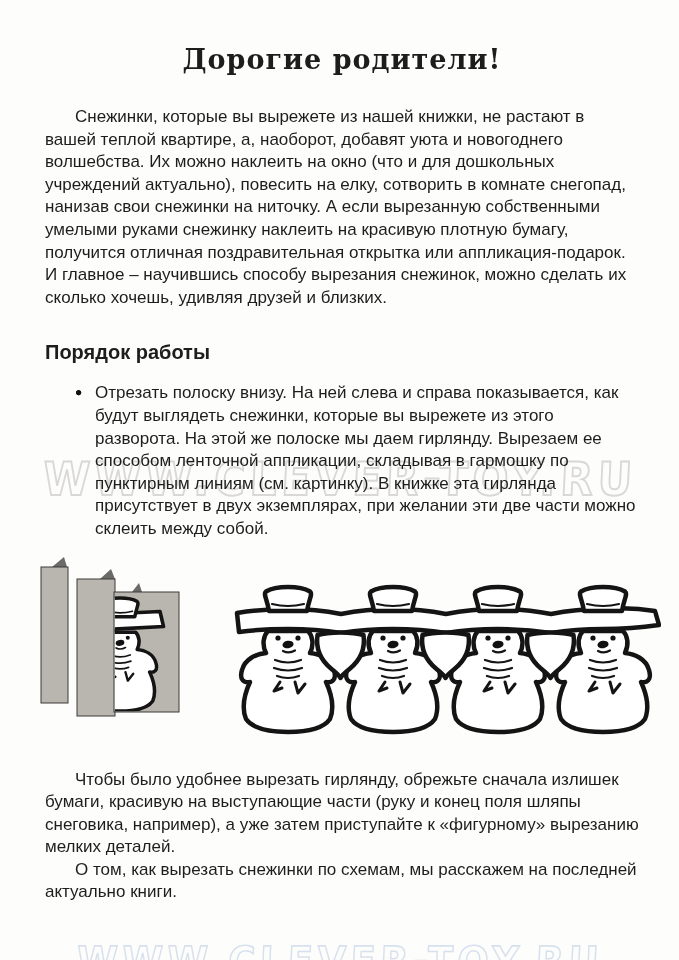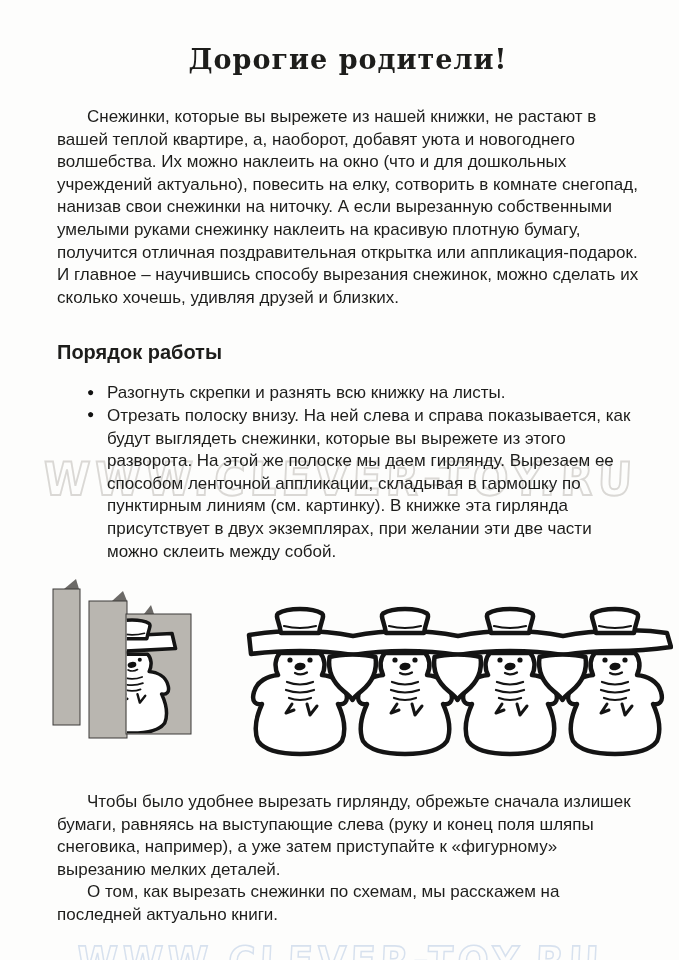--- a/index.html
+++ b/index.html
@@ -1,21 +1,21 @@
 <!DOCTYPE html>
 <html><head>
 <meta charset="utf-8">
 <style>
   html,body{margin:0;padding:0;background:#e8e8e8;}
   .page{
     position:relative; width:679px; height:960px; margin:0 auto;
     background:#fdfdfc; overflow:hidden;
     font-family:"Liberation Sans", sans-serif; color:#1d1d1b;
   }
-  .content{position:relative; z-index:1; padding:0 40px 0 57px;}
+  .content{position:relative; z-index:1; padding:0 40px 0 45px;}
   .watermark{
     position:absolute; left:50%; white-space:nowrap; z-index:0;
     font-family:"DejaVu Sans", sans-serif; font-weight:bold;
     font-size:46px; letter-spacing:5px; color:transparent;
     -webkit-text-stroke:2px #d2d0cc;
     transform:translateX(-50%) scaleX(.92) skewX(-3deg);
   }
   .watermark.mid{top:452px; opacity:.8;}
   .watermark.bottom{top:938px; font-size:40px; -webkit-text-stroke:1.6px #b9cbe4; opacity:.55;}
   h1.title{
@@ -59,21 +59,20 @@
 
     <h1 class="title">Дорогие родители!</h1>
 
     <p class="body intro">Снежинки, которые вы вырежете из нашей книжки, не растают в вашей теплой квартире, а, наоборот, добавят уюта и новогоднего волшебства. Их можно наклеить на окно (что и для дошкольных учреждений актуально), повесить на елку, сотворить в комнате снегопад, нанизав свои снежинки на ниточку. А если вырезанную собственными умелыми руками снежинку наклеить на красивую плотную бумагу, получится отличная поздравительная открытка или аппликация-подарок. И главное – научившись способу вырезания снежинок, можно сделать их сколько хочешь, удивляя друзей и близких.</p>
 
     <h2 class="subhead">Порядок работы</h2>
 
     <ul class="steps">
       <li>
         <span class="bullet">●</span>
-        <span>Разогнуть скрепки и разнять всю книжку на листы.</span>
       </li>
       <li>
         <span class="bullet">●</span>
         <span>Отрезать полоску внизу. На ней слева и справа показывается, как будут выглядеть снежинки, которые вы вырежете из этого разворота. На этой же полоске мы даем гирлянду. Вырезаем ее способом ленточной аппликации, складывая в гармошку по пунктирным линиям (см. картинку). В книжке эта гирлянда присутствует в двух экземплярах, при желании эти две части можно склеить между собой.</span>
       </li>
     </ul>
 
     <div class="figure">
 
       <svg class="accordion-svg" width="175" height="175" viewBox="0 0 175 175" xmlns="http://www.w3.org/2000/svg">
@@ -114,17 +113,17 @@
         <use href="#sm-unit" transform="translate(57,0)"></use>
         <use href="#sm-unit" transform="translate(162,0)"></use>
         <use href="#sm-unit" transform="translate(267,0)"></use>
         <use href="#sm-unit" transform="translate(372,0)"></use>
         <use href="#shield" transform="translate(109.5,0)"></use>
         <use href="#shield" transform="translate(214.5,0)"></use>
         <use href="#shield" transform="translate(319.5,0)"></use>
       </svg>
     </div>
 
-    <p class="body closing1">Чтобы было удобнее вырезать гирлянду, обрежьте сначала излишек бумаги, равняясь на выступающие слева (руку и конец поля шляпы снеговика, например), а уже затем приступайте к «фигурному» вырезанию мелких деталей.</p>
+    <p class="body closing1">Чтобы было удобнее вырезать гирлянду, обрежьте сначала излишек бумаги, красивую на выступающие части (руку и конец поля шляпы снеговика, например), а уже затем приступайте к «фигурному» вырезанию мелких деталей.</p>
     <p class="body closing2">О том, как вырезать снежинки по схемам, мы расскажем на последней актуально книги.</p>
 
   </div>
 </div>
 
 </body></html>

